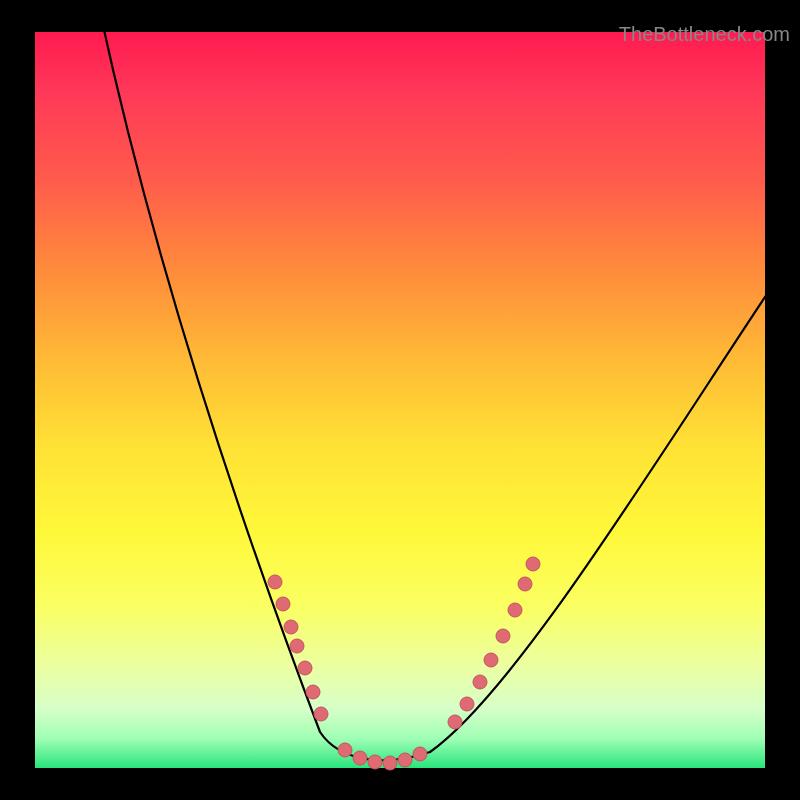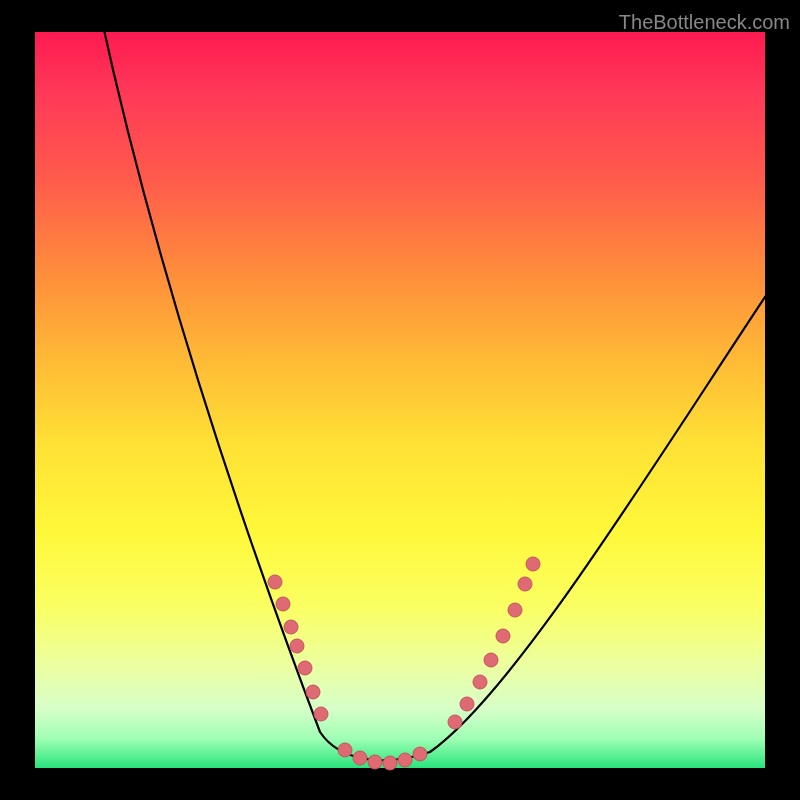--- a/index.html
+++ b/index.html
@@ -6,21 +6,21 @@
   body {
     width: 800px;
     height: 800px;
     background: #000;
     position: relative;
     overflow: hidden;
     font-family: Arial, sans-serif;
   }
   .watermark {
     position: absolute;
-    top: 11px;
+    top: 23px;
     right: 10px;
     color: #888;
     font-size: 20px;
     z-index: 10;
   }
   .plot-area {
     position: absolute;
     left: 35px;
     top: 32px;
     width: 730px;

